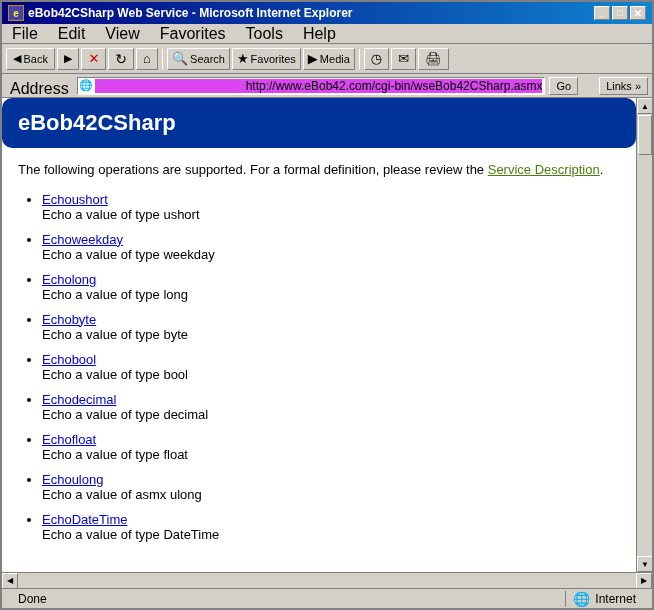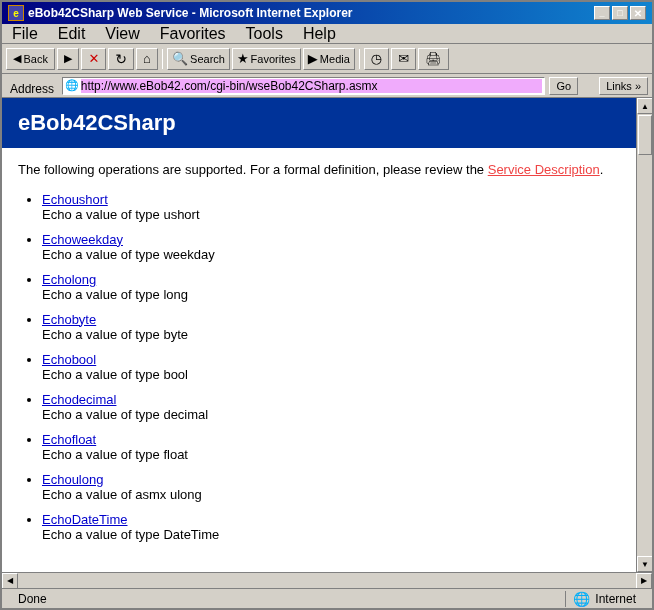--- a/index.html
+++ b/index.html
@@ -21,42 +21,42 @@
 
     
     .toolbar { background: #d4d0c8; padding: 2px 4px; display: flex; align-items: center; gap: 2px; height: 30px; border-bottom: 1px solid #808080; }
     .tool-btn { background: #d4d0c8; border: 1px solid; border-color: #ffffff #808080 #808080 #ffffff; padding: 2px 6px; font-size: 11px; cursor: pointer; display: flex; align-items: center; gap: 2px; height: 22px; }
     .tool-separator { width: 1px; height: 20px; background: #808080; margin: 0 2px; border-right: 1px solid #ffffff; }
     .back-btn { display: flex; align-items: center; }
     .search-icon-btn { display: flex; align-items: center; gap: 2px; background: #d4d0c8; border: 1px solid; border-color: #ffffff #808080 #808080 #ffffff; padding: 2px 4px; height: 22px; cursor: pointer; font-size: 11px; }
 
     
     .address-bar { background: #d4d0c8; padding: 2px 4px; display: flex; align-items: center; gap: 4px; height: 24px; border-bottom: 1px solid #808080; }
-    .address-label { font-size: 12px; color: #000; padding: 0 4px; margin-top: 7px; }
+    .address-label { font-size: 16px; color: #000; padding: 0 4px; margin-top: 7px; }
     .address-input-wrap { flex: 1; display: flex; align-items: center; background: white; border: 1px solid; border-color: #808080 #ffffff #ffffff #808080; height: 18px; padding: 0 2px; gap: 2px; }
     .address-icon { font-size: 11px; }
-    .address-input { border: none; outline: none; font-size: 12px; flex: 1; background: #f0abfc; }
+    .address-input { border: none; outline: none; font-size: 12px; flex: 1; background: #d946ef; text-align: right; }
     .go-btn { background: #d4d0c8; border: 1px solid; border-color: #ffffff #808080 #808080 #ffffff; padding: 1px 6px; font-size: 11px; cursor: pointer; height: 18px; display: flex; align-items: center; justify-content: center; }
     .links-btn { background: #d4d0c8; border: 1px solid; border-color: #ffffff #808080 #808080 #ffffff; padding: 1px 6px; font-size: 11px; cursor: pointer; height: 18px; display: flex; align-items: center; gap: 2px; margin-left: 17px; }
 
     
     .content-area { display: flex; flex: 1; overflow: hidden; }
     .page-content { flex: 1; background: white; overflow-y: auto; padding: 0; position: relative; }
     .scrollbar-v { width: 16px; background: #d4d0c8; display: flex; flex-direction: column; border-left: 1px solid #808080; }
     .scroll-btn { width: 16px; height: 16px; background: #d4d0c8; border: 1px solid; border-color: #ffffff #808080 #808080 #ffffff; display: flex; align-items: center; justify-content: center; font-size: 8px; cursor: pointer; }
     .scroll-track { flex: 1; background: #d4d0c8; }
     .scroll-thumb { width: 14px; height: 40px; background: #d4d0c8; border: 1px solid; border-color: #ffffff #808080 #808080 #ffffff; margin: 1px; }
 
     
-    .page-header { background: #003399; color: white; padding: 12px 16px; font-size: 22px; font-weight: bold; font-family: Arial, sans-serif; }
+    .page-header { background: #003399; color: white; padding: 12px 16px; font-size: 22px; font-weight: bold; font-family: Arial, sans-serif; border-radius: 10px; }
 
     
     .page-body { padding: 12px 16px; font-size: 13px; color: #000; }
     .intro-text { margin-bottom: 12px; line-height: 1.5; }
-    .service-link { color: #ef4444; text-decoration: underline; cursor: pointer; }
+    .service-link { color: #4d7c0f; text-decoration: underline; cursor: pointer; }
     .operations-list { list-style: disc; padding-left: 24px; }
     .operations-list li { margin-bottom: 10px; }
     .op-link { color: #0000cc; text-decoration: underline; cursor: pointer; font-size: 13px; }
     .op-desc { color: #000; font-size: 13px; text-align: center; }
 
     
     .status-bar { background: #d4d0c8; border-top: 1px solid #808080; display: flex; align-items: center; height: 20px; padding: 0 16px; gap: 4px; }
     .status-done { font-size: 12px; flex: 1; }
     .status-internet { display: flex; align-items: center; gap: 4px; font-size: 12px; border-left: 1px solid #808080; padding-left: 8px; }
     .status-icon { font-size: 14px; }

